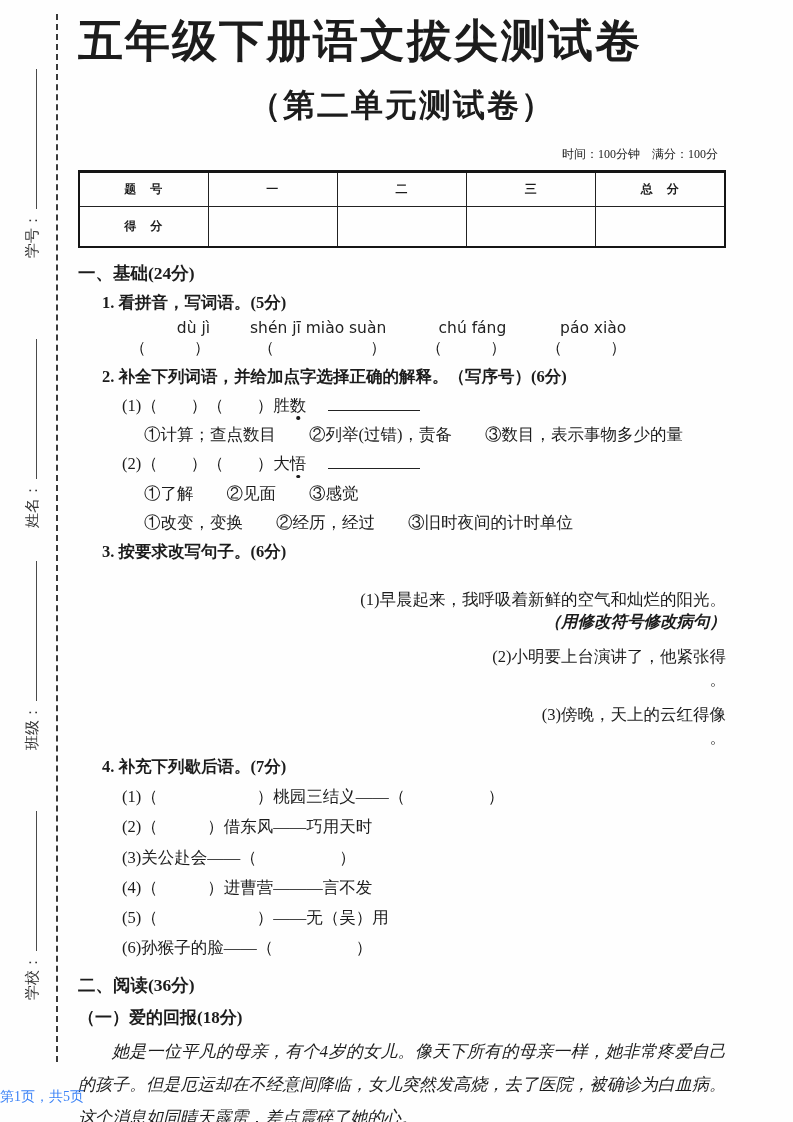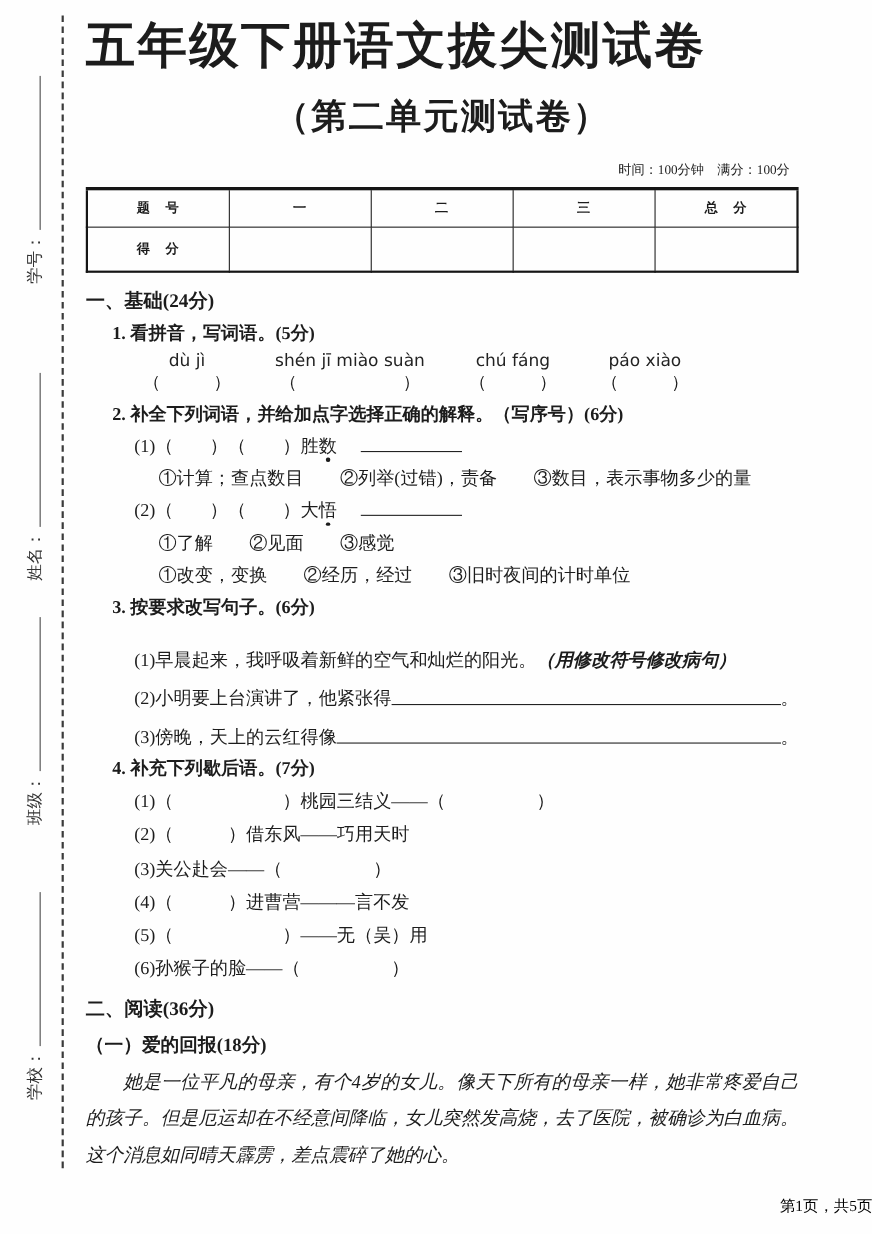--- a/index.html
+++ b/index.html
@@ -35,37 +35,37 @@
   .meta{text-align:right;font-size:12px;margin-top:18px;padding-right:8px;}
   .score-table{border-collapse:collapse;width:100%;margin-top:7px;table-layout:fixed;
     border:2px solid #151515;border-top:3px solid #151515;}
   .score-table td{border:1.5px solid #222;text-align:center;font-size:12px;font-weight:bold;height:31px;letter-spacing:1px;}
   .score-table tr.score-row td{height:37px;}
   .sec-heading{font-weight:bold;font-size:17.5px;margin-top:13px;}
   .q-title{font-weight:bold;font-size:16.5px;margin-top:7px;margin-left:24px;}
   .line{font-size:16.5px;margin-left:44px;margin-top:7px;line-height:1.35;}
   .options{margin-left:66px;}
   .pinyin-row{display:flex;margin-left:52px;margin-top:5px;}
-  .py-item{display:flex;flex-direction:column;align-items:center;margin-right:40px;}
+  .py-item{display:flex;flex-direction:column;align-items:flex-end;margin-right:40px;}
   .py{font-family:"DejaVu Sans","Liberation Sans",sans-serif;font-size:15.5px;color:#222;}
   .py-br{font-size:16px;margin-top:1px;}
   .dot-char{position:relative;}
   .dot-char::after{
     content:"";position:absolute;left:50%;bottom:-5px;width:3.5px;height:3.5px;
     background:#1c1c1c;border-radius:50%;transform:translateX(-50%);
   }
   .blank-short{display:inline-block;width:92px;height:14px;border-bottom:1.5px solid #222;margin-left:22px;}
-  .q3-line{display:flex;align-items:center;font-size:16.5px;margin-left:44px;margin-top:13px;}
+  .q3-line{display:flex;align-items:flex-end;font-size:16.5px;margin-left:44px;margin-top:13px;flex-direction:column;}
   .q3-first{margin-top:26px;}
   .fill-line{flex:1;border-bottom:1.5px solid #222;height:1em;transform:translateY(-3px);}
   .kai{font-style:italic;font-weight:bold;}
   .xiehouyu{margin-top:8px;line-height:1.35;}
   .sub-heading{font-weight:bold;font-size:17px;margin-top:9px;}
   .passage{font-style:italic;font-size:17px;line-height:1.95;text-indent:2em;margin:6px 0 0;text-align:justify;}
-  .footer{position:absolute;bottom:16px;left:0;right:0;text-align:right;font-size:14px;color:#000000;}
+  .footer{position:absolute;bottom:16px;left:0;right:0;text-align:left;font-size:14px;color:#3b82f6;}
 </style>
 </head>
 <body>
 
 <div class="page">
 
   <div class="binding-line"></div>
 
   <div class="side-group" style="top:258px">
     <span>学号：</span><span class="side-line"></span>

